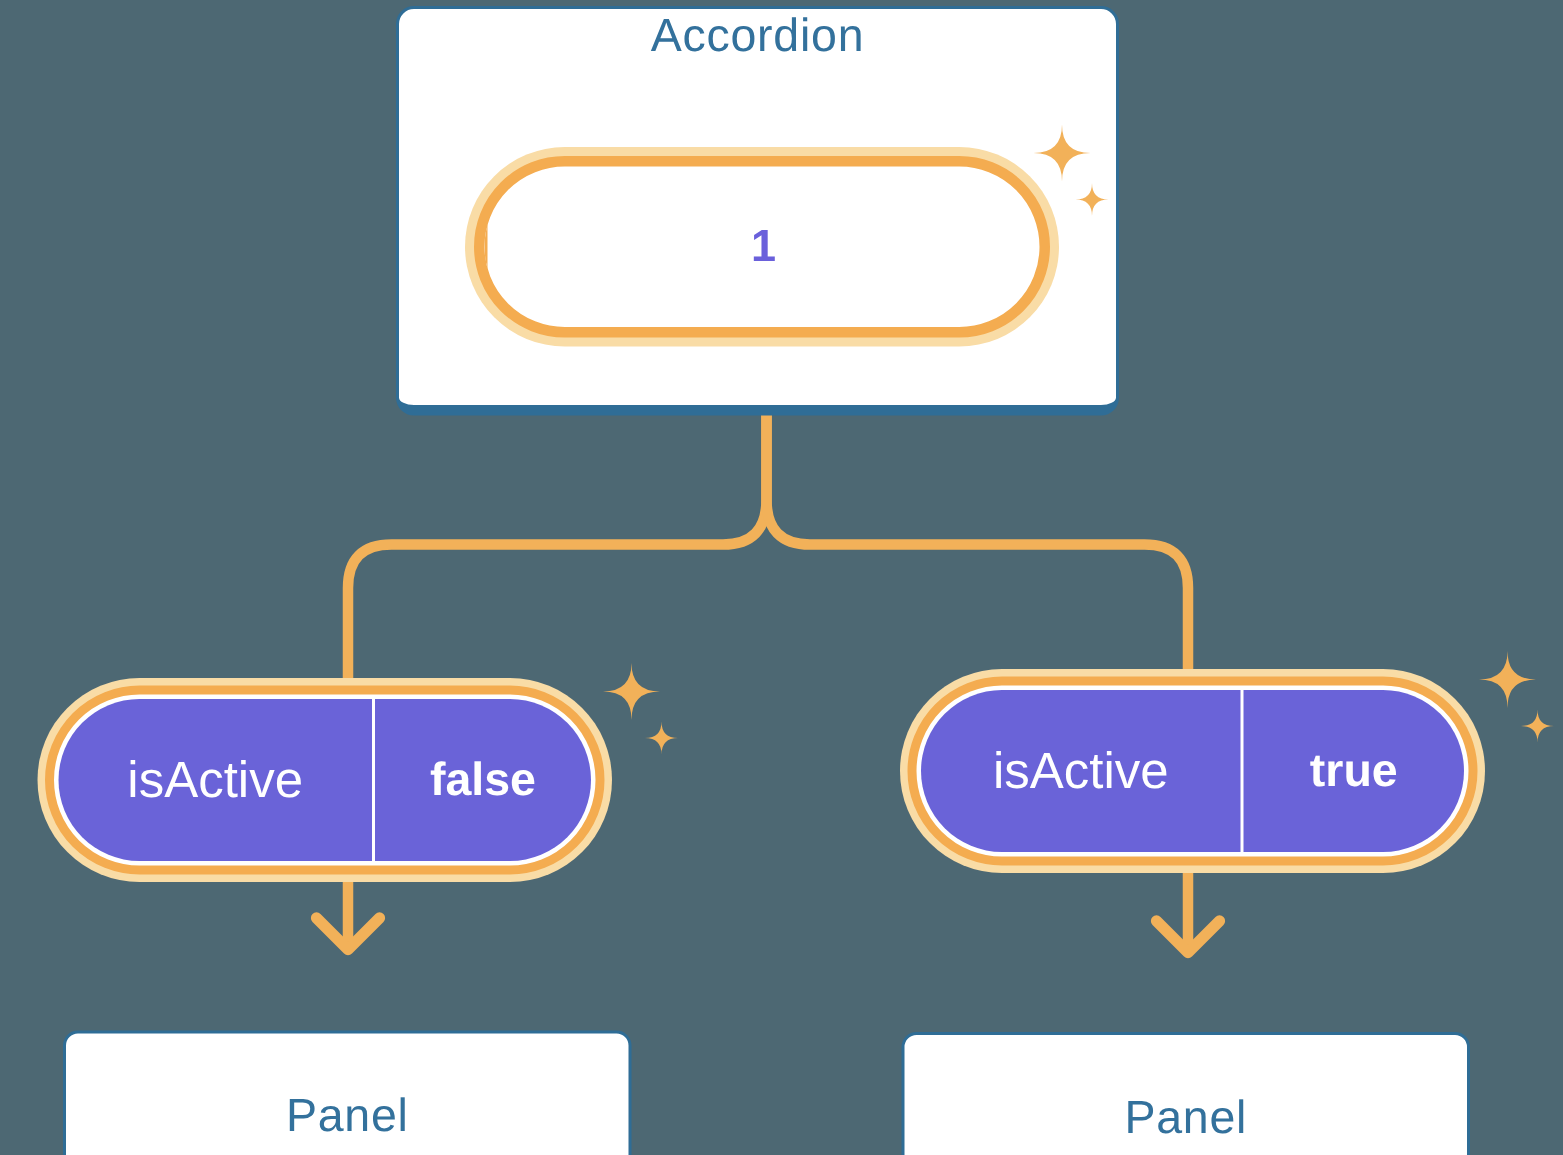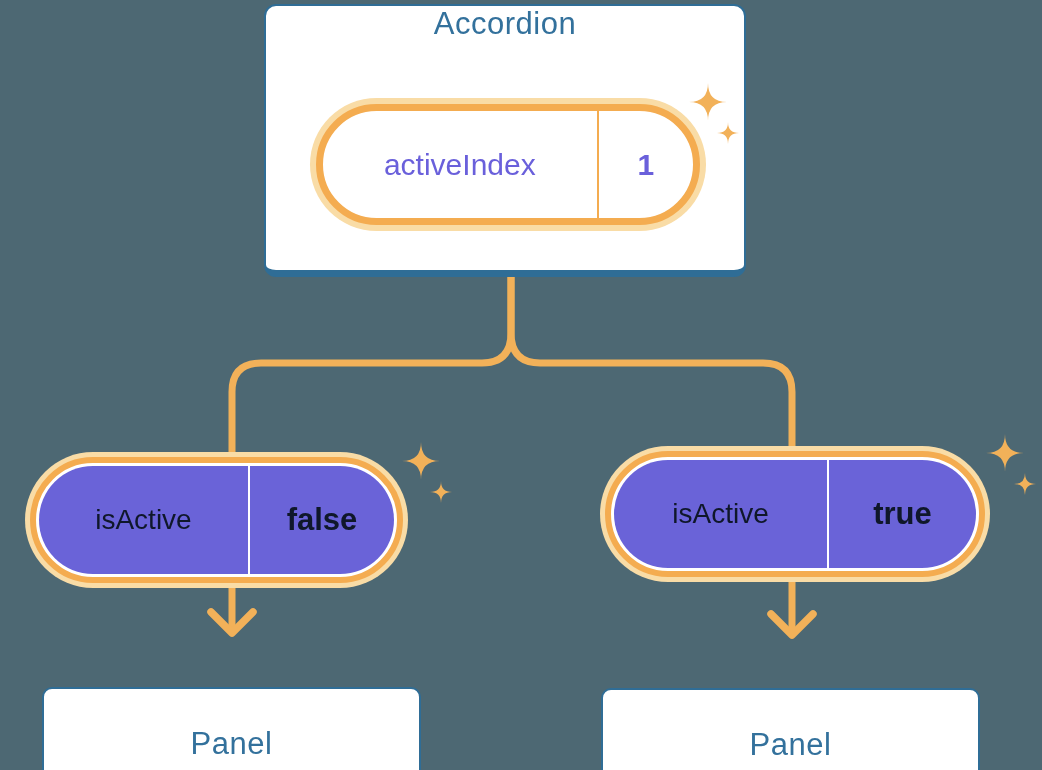--- a/index.html
+++ b/index.html
@@ -93,22 +93,22 @@
   }
   .ppill {
     box-sizing: border-box;
     height: 100%;
     background: #6A63D8;
     border-radius: 999px;
     display: flex;
     align-items: stretch;
     overflow: hidden;
   }
-  .seg-name-prop { flex: 1.45; color: #0f172a; font-size: 28px; }
-  .seg-value-prop { flex: 1; color: #0f172a; font-size: 31px; font-weight: 700; }
+  .seg-name-prop { flex: 1.45; color: #ffffff; font-size: 34px; }
+  .seg-value-prop { flex: 1; color: #ffffff; font-size: 31px; font-weight: 700; }
   .v-divider-white {
     width: 2px;
     background: #FFFFFF;
   }
   
   .panel {
     border-radius: 10px;
     display: flex;
     align-items: center;
     justify-content: center;
@@ -140,21 +140,20 @@
     <path d="M211 612 L232 633 L253 612" stroke="#F2B159" stroke-width="7.5" stroke-linecap="round" stroke-linejoin="round" fill="none"></path>
     <path d="M771 614 L792 635 L813 614" stroke="#F2B159" stroke-width="7.5" stroke-linecap="round" stroke-linejoin="round" fill="none"></path>
   </svg>
 
   <div class="card accordion-card">
     <div class="card-title">Accordion</div>
   </div>
 
   <div class="pill-glow" style="left:310px; top:98px; z-index:2;">
     <div class="pill-ring">
-      <span class="seg seg-name-state">activeIndex</span>
       <span class="v-divider-orange"></span>
       <span class="seg seg-value-state">1</span>
     </div>
   </div>
   <svg class="sparkles on-accordion" width="52" height="66" viewBox="0 0 52 66">
     <path d="M20 3 Q20 22 1 22 Q20 22 20 41 Q20 22 39 22 Q20 22 20 3 Z" fill="#F2B159"></path>
     <path d="M40 42 Q40 53 29 53 Q40 53 40 64 Q40 53 51 53 Q40 53 40 42 Z" fill="#F2B159"></path>
   </svg>
 
   <div class="ppill-glow left">

